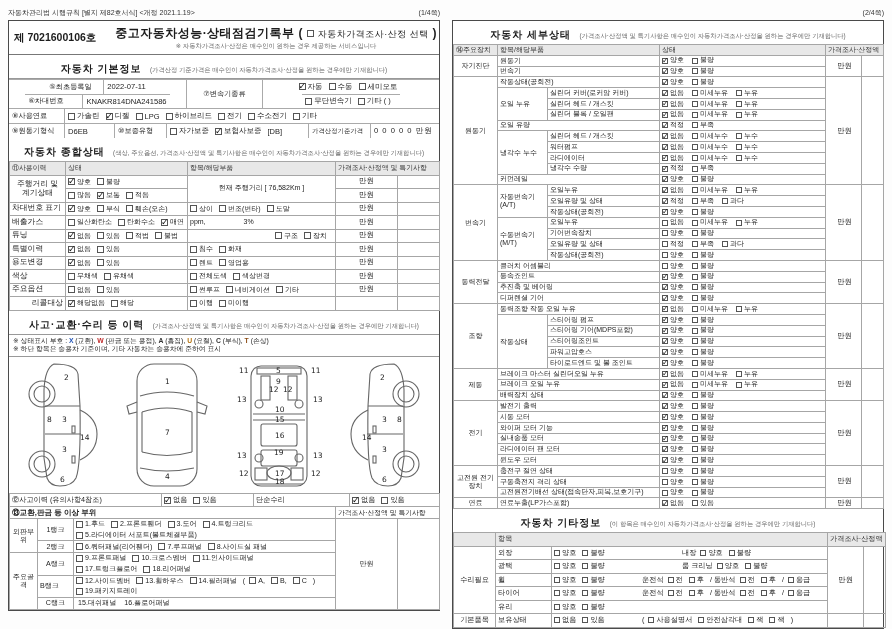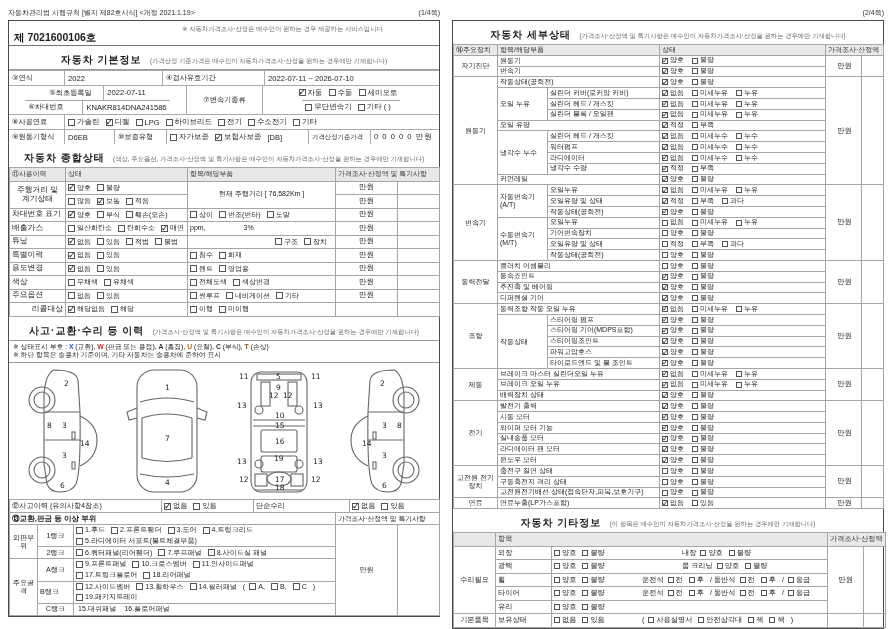--- a/index.html
+++ b/index.html
@@ -72,35 +72,36 @@
 
   <section class="page p1">
     <div class="pageline">
       <span>자동차관리법 시행규칙 [별지 제82호서식] &lt;개정 2021.1.19&gt;</span>
       <span>(1/4쪽)</span>
     </div>
     <div class="pagebox">
       <div class="titlerow">
         <div class="docno">제 7021600106호</div>
         <div class="titlemid">
+          <div class="maintitle">
+            <span>중고자동차성능·상태점검기록부</span>
+            <span>(</span>
+            <span class="cb"></span>
+            <span style="font-size:9px;font-weight:normal">자동차가격조사·산정 선택</span>
+            <span>)</span>
+          </div>
           <div class="subnote">※ 자동차가격조사·산정은 매수인이 원하는 경우 제공하는 서비스입니다</div>
         </div>
       </div>
 
       <div class="secband">
         <span class="sectitle">자동차 기본정보</span>
         <span class="subnote inline">(가격산정 기준가격은 매수인이 자동차가격조사·산정을 원하는 경우에만 기재합니다)</span>
       </div>
       <div id="basic-rows">
-   <div class="bi">
-     <div class="c lab" style="width:56px">③연식</div>
-     <div class="c val" style="width:98px">2022</div>
-     <div class="c lab" style="width:102px">④검사유효기간</div>
-     <div class="c val" style="flex:1">2022-07-11 ~ 2026-07-10</div>
-   </div>
    <div class="bi dbl">
      <div class="c stack" style="width:178px">
        <div>
                 <span class="slab">⑤최초등록일</span>
                 <span class="val">2022-07-11</span>
               </div>
        <div>
                 <span class="slab">⑥차대번호</span>
                 <span class="val">KNAKR814DNA241586</span>
               </div>

